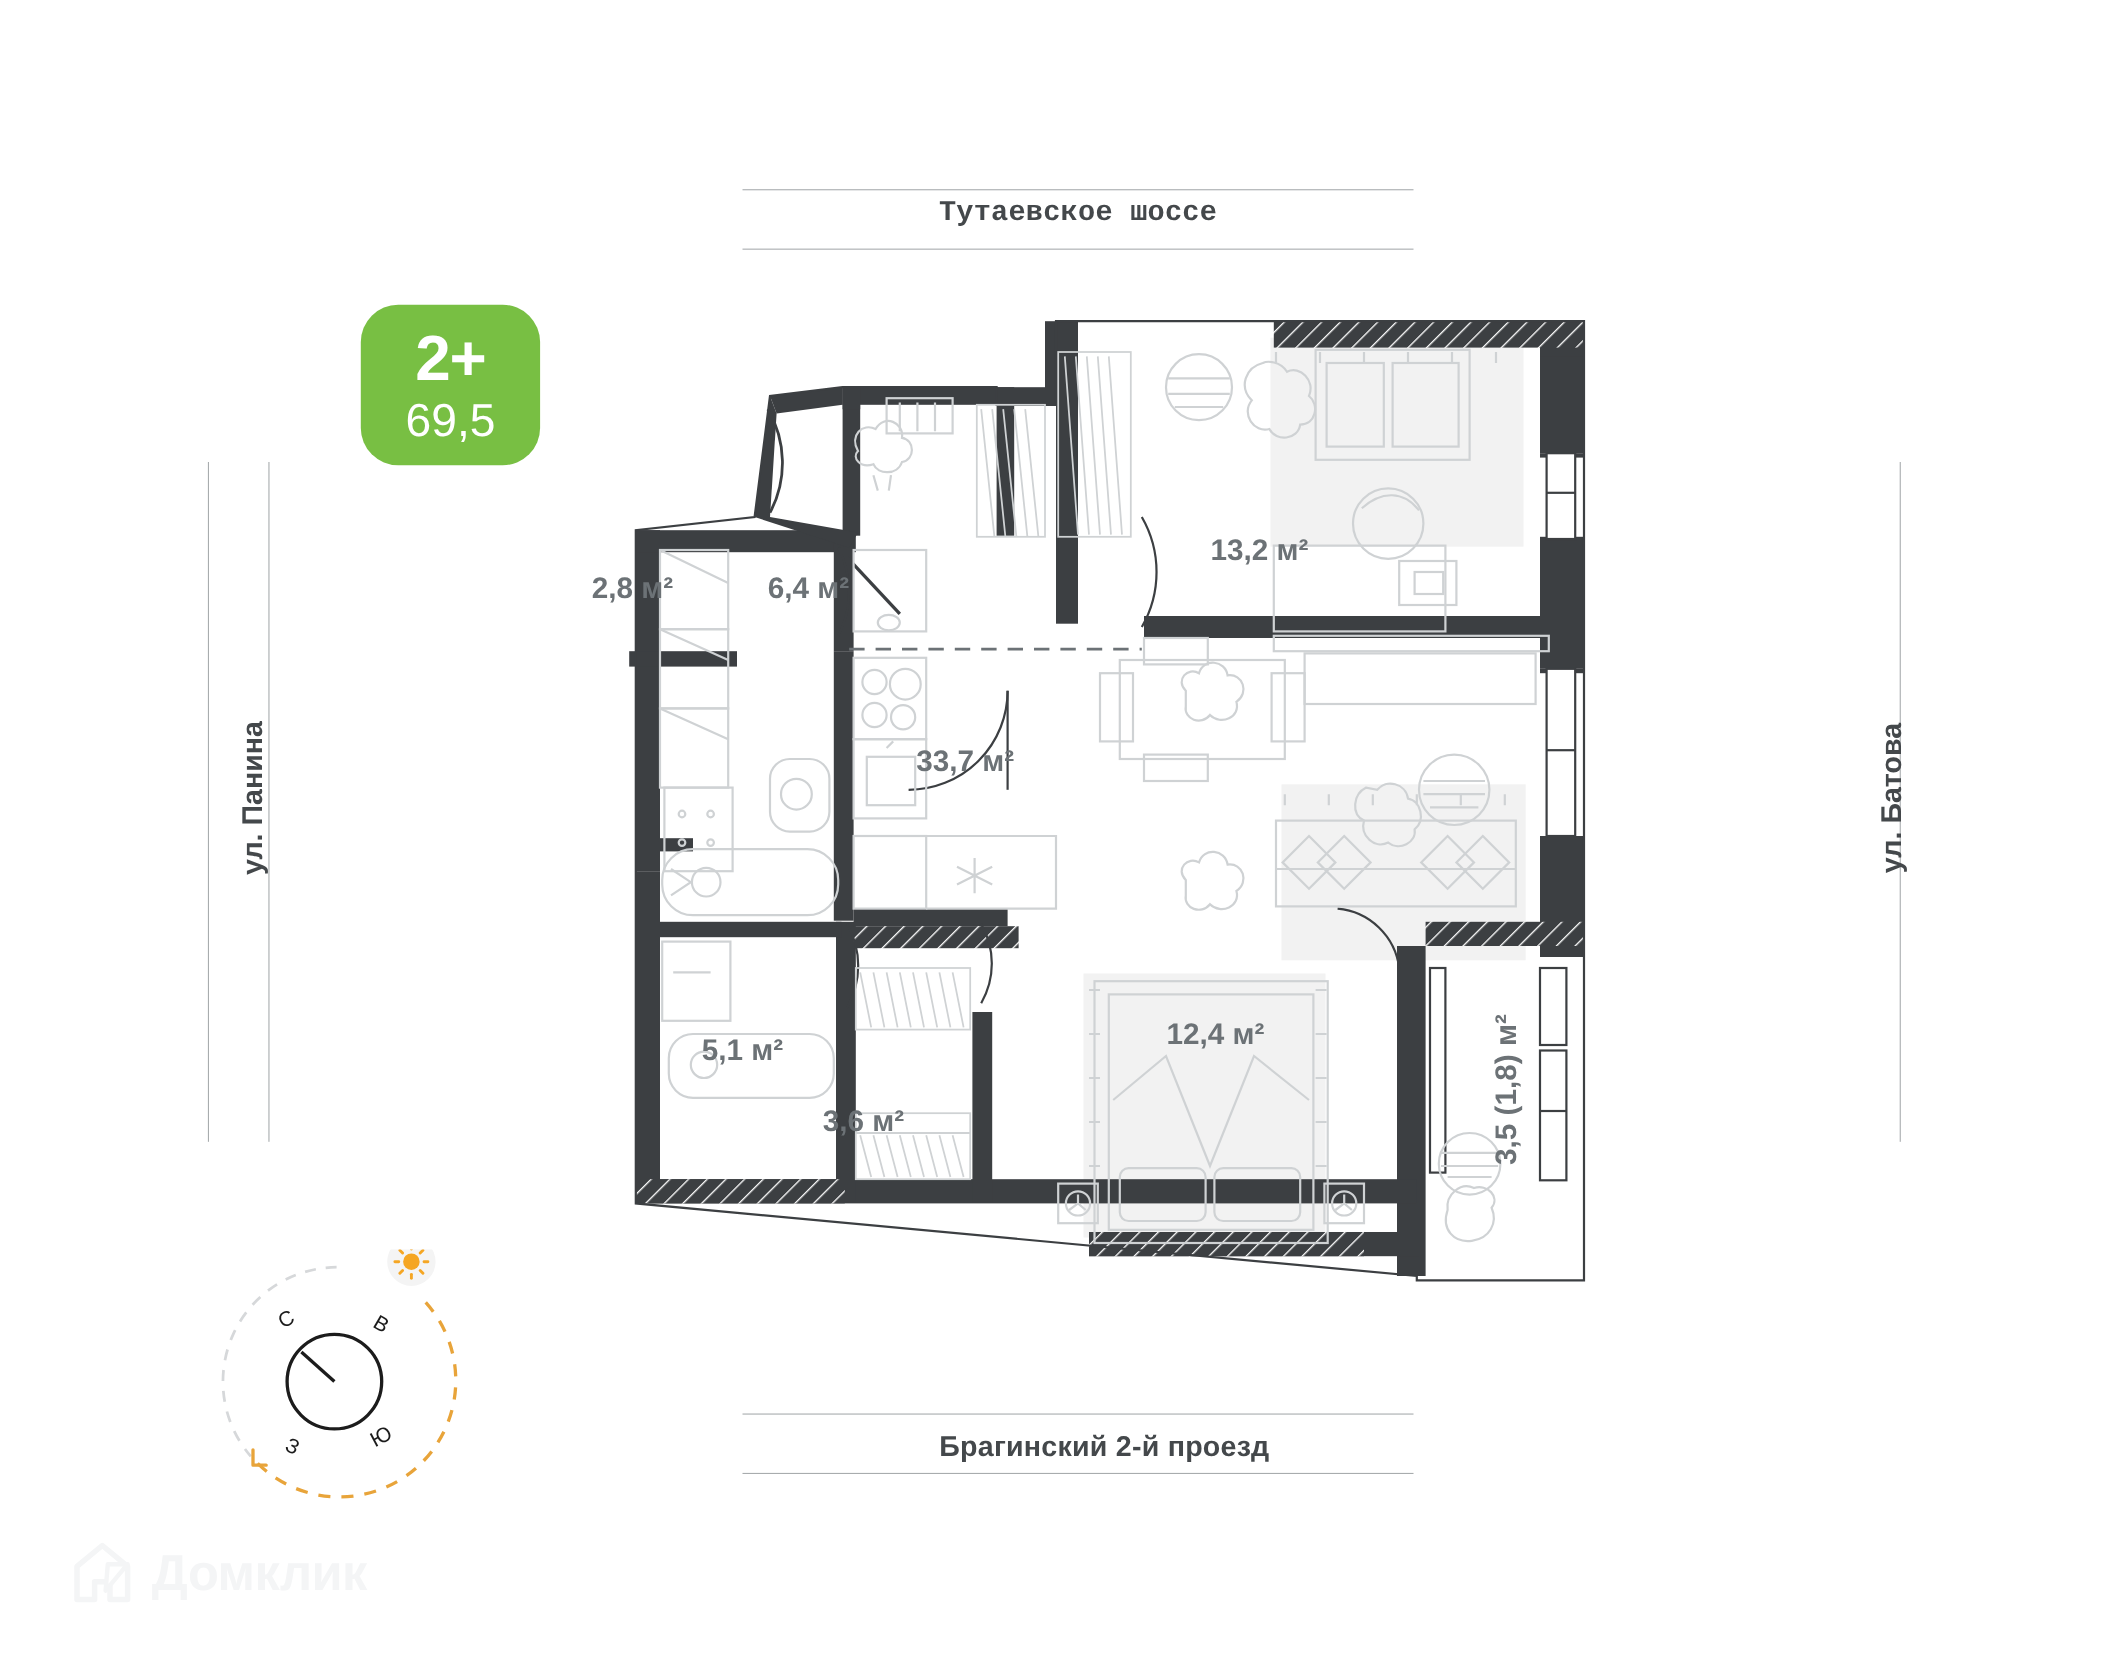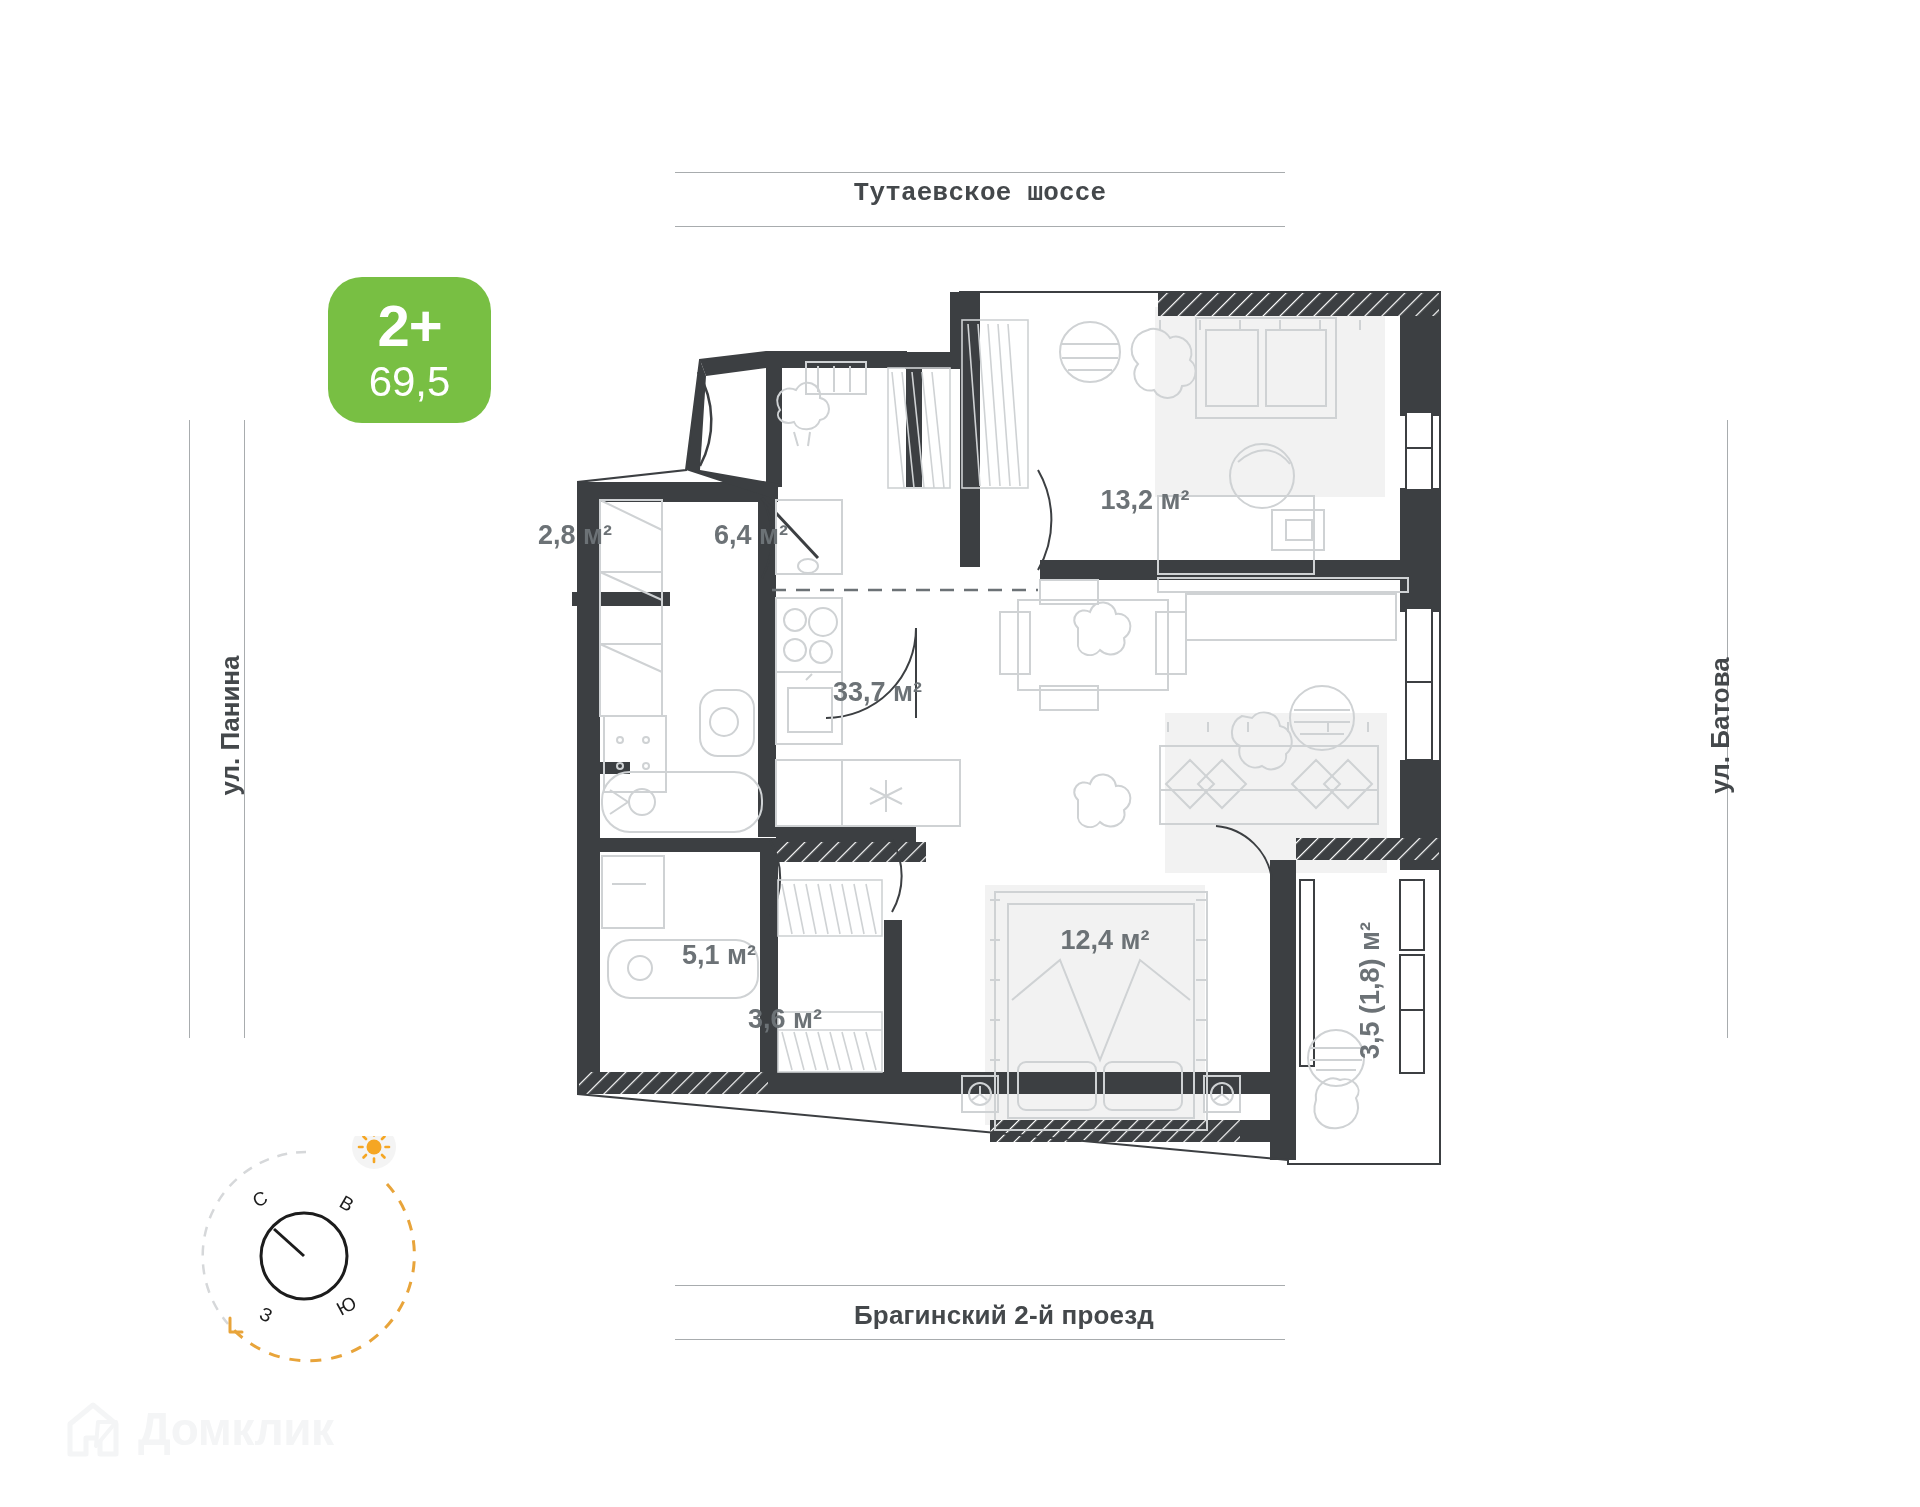--- a/index.html
+++ b/index.html
@@ -420,24 +420,24 @@
     <path d="M 1168,722 l 0,10 M 1208,722 l 0,10 M 1248,722 l 0,10 M 1288,722 l 0,10
              M 1328,722 l 0,10 M 1368,722 l 0,10"></path>
     <path d="M 990,900 l 10,0 M 990,940 l 10,0 M 990,980 l 10,0 M 990,1020 l 10,0
              M 990,1060 l 10,0"></path>
     <path d="M 1196,900 l 10,0 M 1196,940 l 10,0 M 1196,980 l 10,0 M 1196,1020 l 10,0
              M 1196,1060 l 10,0"></path>
   </g>
 </svg>
 
 <div class="room-label" style="left:500px; top:520px; width:150px;">2,8 м²</div>
-<div class="room-label" style="left:676px; top:520px; width:150px;">6,4 м²</div>
+<div class="room-label" style="left:660px; top:520px; width:150px;">6,4 м²</div>
 <div class="room-label" style="left:1060px; top:485px; width:170px;">13,2 м²</div>
 <div class="room-label" style="left:790px; top:677px; width:175px;">33,7 м²</div>
-<div class="room-label" style="left:600px; top:940px; width:150px;padding-left:44px;">5,1 м²</div>
+<div class="room-label" style="left:600px; top:940px; width:150px;">5,1 м²</div>
 <div class="room-label" style="left:710px; top:1004px; width:150px;">3,6 м²</div>
 <div class="room-label" style="left:1020px; top:925px; width:170px;">12,4 м²</div>
 <div class="room-label vertical" style="left:1250px; top:975px; width:240px;">3,5 (1,8) м²</div>
 
 <svg id="compass" viewBox="0 0 240 240">
 
   <path d="M 120,16 A 104 104 0 0 0 42,188" fill="none" stroke="#d6d8da" stroke-width="2.5" stroke-dasharray="10 9"></path>
 
   <path d="M 201,48 A 104 104 0 0 1 44,190" fill="none" stroke="#e8a43a" stroke-width="3" stroke-dasharray="11 10"></path>
 

